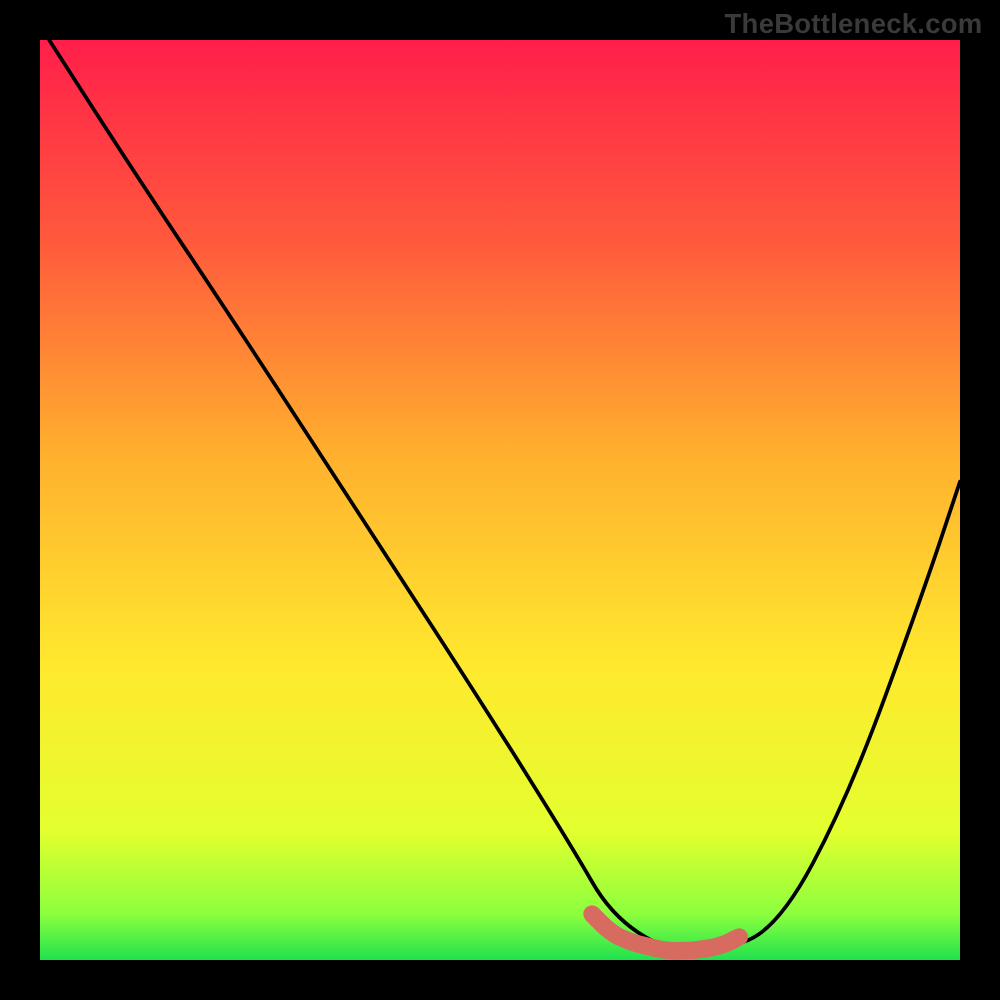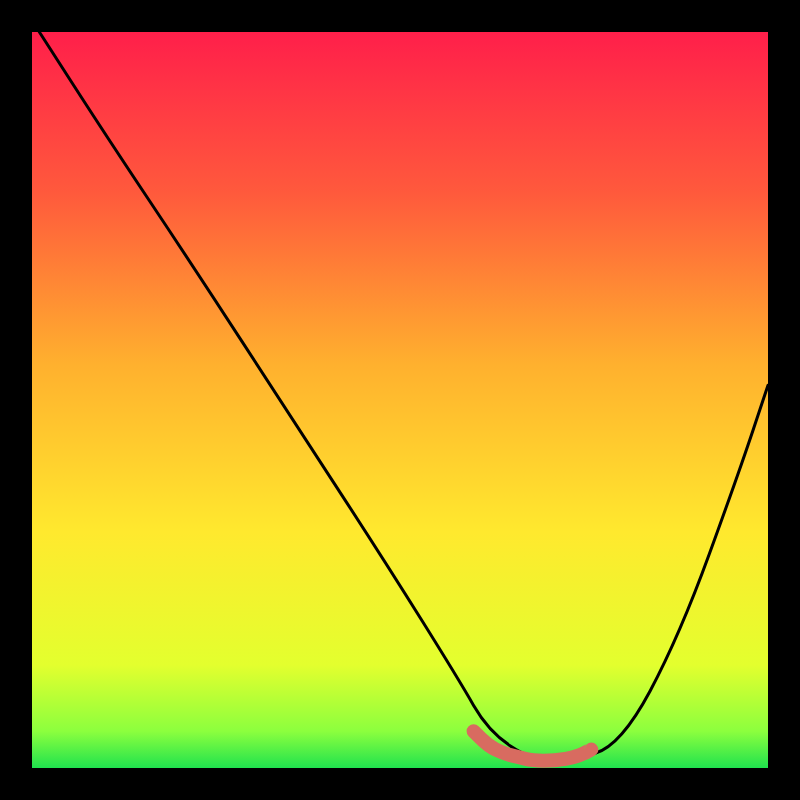--- a/index.html
+++ b/index.html
@@ -30,20 +30,21 @@
   svg {
     position: absolute;
     left: 0;
     top: 0;
   }
 </style>
 </head>
 <body>
 
 <div class="stage">
+  <div class="watermark">TheBottleneck.com</div>
   <svg id="chart-svg" width="800" height="800" viewBox="0 0 800 800">
       <defs>
         <linearGradient id="bg-grad" x1="0" y1="0" x2="0" y2="1">
           <stop offset="0%" stop-color="#ff1f4a"></stop>
           <stop offset="22%" stop-color="#ff5a3c"></stop>
           <stop offset="45%" stop-color="#ffb02e"></stop>
           <stop offset="68%" stop-color="#ffe92e"></stop>
           <stop offset="86%" stop-color="#e3ff2e"></stop>
           <stop offset="95%" stop-color="#8cff3e"></stop>
           <stop offset="100%" stop-color="#20e24e"></stop>

